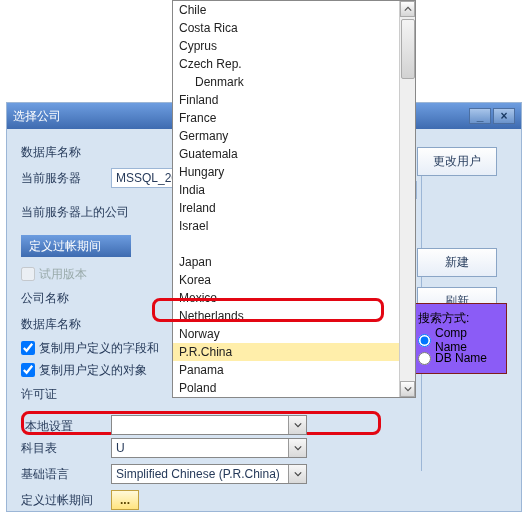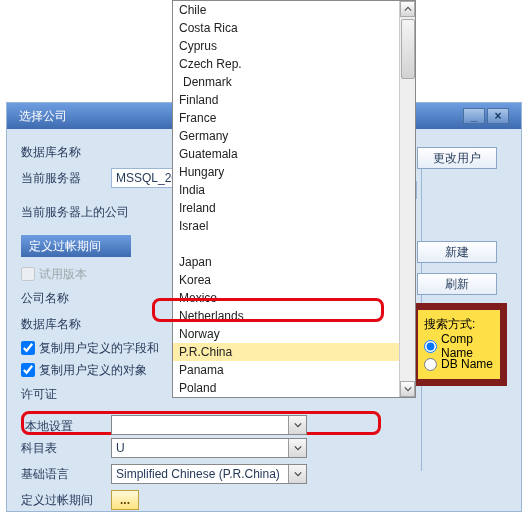--- a/index.html
+++ b/index.html
@@ -5,54 +5,54 @@
   * { box-sizing: border-box; margin: 0; padding: 0; font-family: "Microsoft YaHei", Arial, sans-serif; font-size: 12px; }
   body { background: #fff; width: 528px; height: 518px; position: relative; overflow: hidden; }
 
   .dialog {
     position: absolute; left: 6px; top: 102px; width: 516px; height: 410px;
     border: 1px solid #9cb6d6;
     background: #d7e4f2;
   }
   .titlebar {
     height: 26px; background: linear-gradient(#6d9de0, #3e6bb0);
-    color: #fff; display: flex; align-items: center; padding: 0 12px;
+    color: #fff; display: flex; align-items: center; padding: 0 6px;
     justify-content: space-between;
     text-align: center;
   }
   .titlebar-btns { display: flex; gap: 2px; }
   .titlebar-btn { width: 22px; height: 16px; background: linear-gradient(#a8c5ea,#6a93cb); border: 1px solid #4c6fa1; display:flex; align-items:center; justify-content:center; color:#1b3a63; font-weight:bold; cursor:pointer; }
 
   .body { padding: 10px 14px 6px 14px; color: #263a5a; }
 
   .row { display: flex; align-items: center; height: 26px; }
   .lbl { width: 90px; }
   .inputish { background:#fff; border:1px solid #9cb6d6; height:20px; padding: 0 4px; display:inline-flex; align-items:center; }
 
-  .btn { background: linear-gradient(#fefefe,#e7eef8); border:1px solid #8aa5c6; height:22px; padding: 0 12px; display:inline-flex; align-items:center; justify-content:center; cursor:pointer; color:#2b4060; }
+  .btn { background: linear-gradient(#fefefe,#e7eef8); border:1px solid #8aa5c6; height:29px; padding: 0 12px; display:inline-flex; align-items:center; justify-content:center; cursor:pointer; color:#2b4060; }
 
   .right-col { position:absolute; right: 14px; top: 44px; width: 90px; display:flex; flex-direction:column; gap: 10px; }
   .right-col .btn { width: 80px; }
 
   .section-head { margin-top: 10px; height: 22px; background: linear-gradient(#6d9de0,#3e6bb0); color:#fff; padding: 0 8px; display:flex; align-items:center; width: 110px; }
 
   .form-area { margin-top: 6px; }
   .chk { display:flex; align-items:center; gap:4px; height:22px; }
   .chk input { width:14px; height:14px; }
 
   .combo { position: relative; background:#fff; border:1px solid #888; height:20px; display:flex; align-items:center; padding-left:4px; }
   .combo .arrow { position:absolute; right:0; top:0; width:18px; height:100%; background: linear-gradient(#f7f7f7,#d9d9d9); border-left:1px solid #999; display:flex; align-items:center; justify-content:center; }
   .combo .arrow svg { width:8px; height:6px; }
 
   .red-box { border: 3px solid #e30613; border-radius: 8px; }
 
   .local-row { position:relative; margin-top: 4px; height: 24px; display:flex; align-items:flex-end; }
   .local-highlight { position:absolute; left:0; top:0; width: 360px; height: 24px; }
 
-  .search-box { position:absolute; right:14px; top: 200px; width: 96px; border:7px solid #7f1d1d; background:#fde047; padding:6px; }
+  .search-box { position:absolute; right:14px; top: 200px; width: 96px; border:1px solid #7f1d1d; background:#8b5cf6; padding:6px; }
   .search-box .ttl { margin-bottom:4px; }
   .radio-row { display:flex; align-items:center; gap:4px; height:18px; }
 
   
   .ddl {
     position:absolute; left: 172px; top: 0; width: 244px; height: 398px;
     background:#fff; border:1px solid #888; z-index: 50; overflow:hidden;
   }
   .ddl-inner { position:absolute; inset:0 16px 0 0; overflow:hidden; }
   .ddl-item { height: 18px; padding: 0 6px; display:flex; align-items:center; color:#222; cursor:pointer; }
@@ -208,21 +208,21 @@
   </div>
 
 </div>
 
 <div class="ddl">
   <div class="ddl-inner" id="ddl-inner">
       <div class="ddl-item" style="position: absolute; left: 0px; right: 0px; top: 0px;">Chile</div>
       <div class="ddl-item" style="position: absolute; left: 0px; right: 0px; top: 18px;">Costa Rica</div>
       <div class="ddl-item" style="position: absolute; left: 0px; right: 0px; top: 36px;">Cyprus</div>
       <div class="ddl-item" style="position: absolute; left: 0px; right: 0px; top: 54px;">Czech Rep.</div>
-      <div class="ddl-item" style="position: absolute; left: 4px; right: 0px; top: 72px;">Denmark</div>
+      <div class="ddl-item" style="position: absolute; left: 16px; right: 0px; top: 72px;">Denmark</div>
       <div class="ddl-item" style="position: absolute; left: 0px; right: 0px; top: 90px;">Finland</div>
       <div class="ddl-item" style="position: absolute; left: 0px; right: 0px; top: 108px;">France</div>
       <div class="ddl-item" style="position: absolute; left: 0px; right: 0px; top: 126px;">Germany</div>
       <div class="ddl-item" style="position: absolute; left: 0px; right: 0px; top: 144px;">Guatemala</div>
       <div class="ddl-item" style="position: absolute; left: 0px; right: 0px; top: 162px;">Hungary</div>
       <div class="ddl-item" style="position: absolute; left: 0px; right: 0px; top: 180px;">India</div>
       <div class="ddl-item" style="position: absolute; left: 0px; right: 0px; top: 198px;">Ireland</div>
       <div class="ddl-item" style="position: absolute; left: 0px; right: 0px; top: 216px;">Israel</div>
       <div class="ddl-item" style="position: absolute; left: 0px; right: 0px; top: 252px;">Japan</div>
       <div class="ddl-item" style="position: absolute; left: 0px; right: 0px; top: 270px;">Korea</div>

